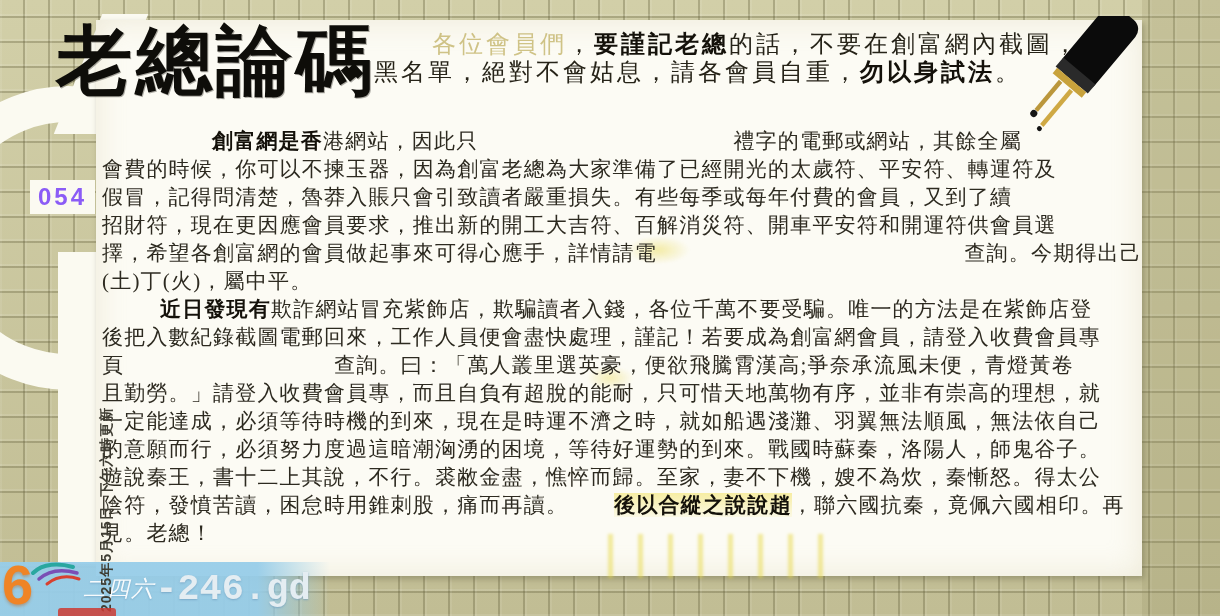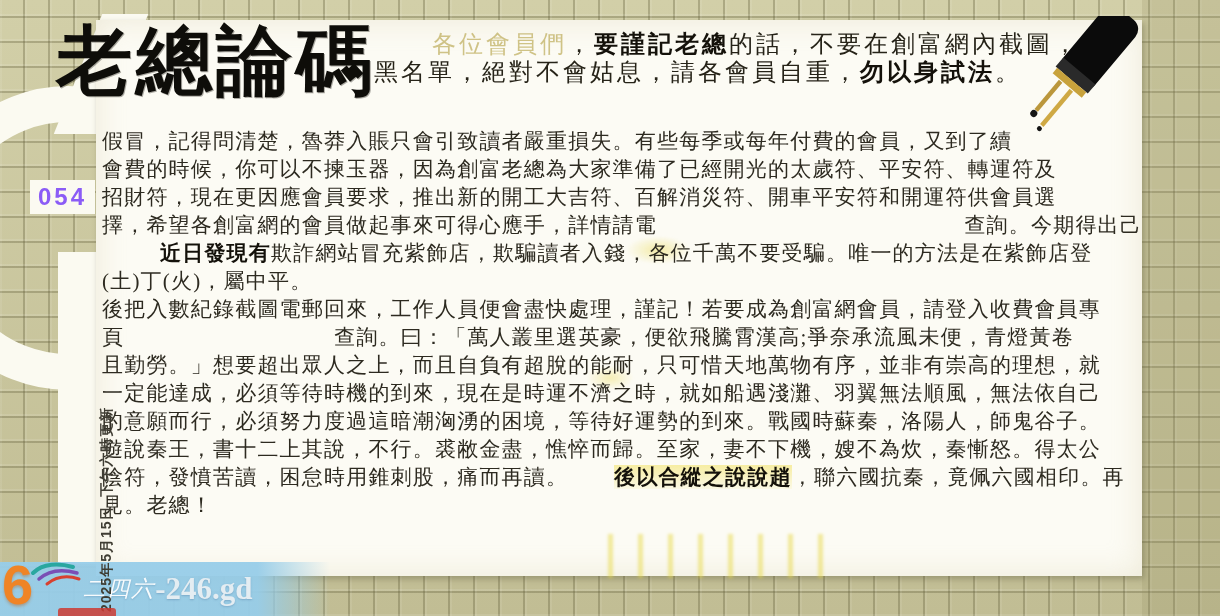--- a/index.html
+++ b/index.html
@@ -60,21 +60,21 @@
     letter-spacing:1px;white-space:nowrap;}
   
   .banner{position:absolute;left:0;top:562px;width:330px;height:54px;z-index:5;display:flex;
     align-items:center;
     background:linear-gradient(90deg,rgba(151,205,233,.95) 0 78%,rgba(151,205,233,0));}
   .logo-six{font-family:"Liberation Sans",sans-serif;font-size:56px;font-weight:900;color:#ef8426;
     line-height:1;margin:-8px 0 0 2px;text-shadow:0 2px 3px rgba(180,90,20,.4);}
   .swoosh{margin:-30px 0 0 -4px;}
   .site-cn{font-size:22px;font-weight:400;font-style:italic;color:#ffffff;opacity:.93;
     letter-spacing:2px;text-shadow:0 1px 2px rgba(110,155,190,.7);margin-left:2px;}
-  .site-domain{font-family:Liberation Serif, serif;font-size:31px;font-weight:700;color:#e4edf2;
+  .site-domain{font-family:Liberation Mono, monospace;font-size:37px;font-weight:700;color:#e4edf2;
     text-shadow:0 1px 2px rgba(110,155,190,.7);}
   .red-chip{position:absolute;left:58px;top:608px;width:58px;height:8px;z-index:6;
     background:#cc3a33;border-radius:3px 3px 0 0;opacity:.85;}
 </style>
 </head>
 <body>
 
 <div class="page">
 
   <div class="emblem">
@@ -100,33 +100,34 @@
     </g>
   </svg>
 
   <div class="notice">
     <div class="line"><span class="indent-md"></span><span class="faded">各位會員們</span><span>，</span><span class="bold">要謹記老總</span><span>的話，不要在創富網內截圖，</span></div>
     <div class="line"><span>黑名單，絕對不會姑息，請各會員自重，</span><span class="bold">勿以身試法</span><span>。</span></div>
   </div>
 
   <div class="body-text">
 
+    <div class="line"><span class="indent-lg"></span><span class="bold">創富網是香</span><span>港網站，因此只</span><span class="gap-a"></span><span>禮字的電郵或網站，其餘全屬</span></div>
+    <div class="line">會費的時候，你可以不揀玉器，因為創富老總為大家準備了已經開光的太歲符、平安符、轉運符及</div>
     <div class="line">假冒，記得問清楚，魯莽入賬只會引致讀者嚴重損失。有些每季或每年付費的會員，又到了續</div>
-    <div class="line">會費的時候，你可以不揀玉器，因為創富老總為大家準備了已經開光的太歲符、平安符、轉運符及</div>
     <div class="line">招財符，現在更因應會員要求，推出新的開工大吉符、百解消災符、開車平安符和開運符供會員選</div>
     <div class="line split">
         <span>擇，希望各創富網的會員做起事來可得心應手，詳情請電</span>
         <span>查詢。今期得出己</span>
       </div>
+    <div class="line">(土)丁(火)，屬中平。</div>
+
     <div class="line"><span class="indent-md"></span><span class="bold">近日發現有</span><span>欺詐網站冒充紫飾店，欺騙讀者入錢，各位千萬不要受騙。唯一的方法是在紫飾店登</span></div>
-
-    <div class="line">(土)丁(火)，屬中平。</div>
     <div class="line">後把入數紀錄截圖電郵回來，工作人員便會盡快處理，謹記！若要成為創富網會員，請登入收費會員專</div>
     <div class="line"><span>頁</span><span class="gap-c"></span><span>查詢。曰：「萬人叢里選英豪，便欲飛騰霄漢高;爭奈承流風未便，青燈黃卷</span></div>
-    <div class="line">且勤勞。」想要超出眾人之上，而且自負有超脫的能耐，只可惜天地萬物有序，並非有崇高的理想，就</div>
+    <div class="line">且勤勞。」請登入收費會員專，而且自負有超脫的能耐，只可惜天地萬物有序，並非有崇高的理想，就</div>
     <div class="line">一定能達成，必須等待時機的到來，現在是時運不濟之時，就如船遇淺灘、羽翼無法順風，無法依自己</div>
     <div class="line">的意願而行，必須努力度過這暗潮洶湧的困境，等待好運勢的到來。戰國時蘇秦，洛陽人，師鬼谷子。</div>
     <div class="line">遊說秦王，書十二上其說，不行。裘敝金盡，憔悴而歸。至家，妻不下機，嫂不為炊，秦慚怒。得太公</div>
     <div class="line"><span>陰符，發憤苦讀，困怠時用錐刺股，痛而再讀。</span><span class="hl-ghost">後以合縱之說說趙</span><span>，聯六國抗秦，竟佩六國相印。再</span></div>
     <div class="line">見。老總！</div>
   </div>
 
   <div class="stain1"></div>
   <div class="stain2"></div>
   <div class="ghost-drips"></div>

